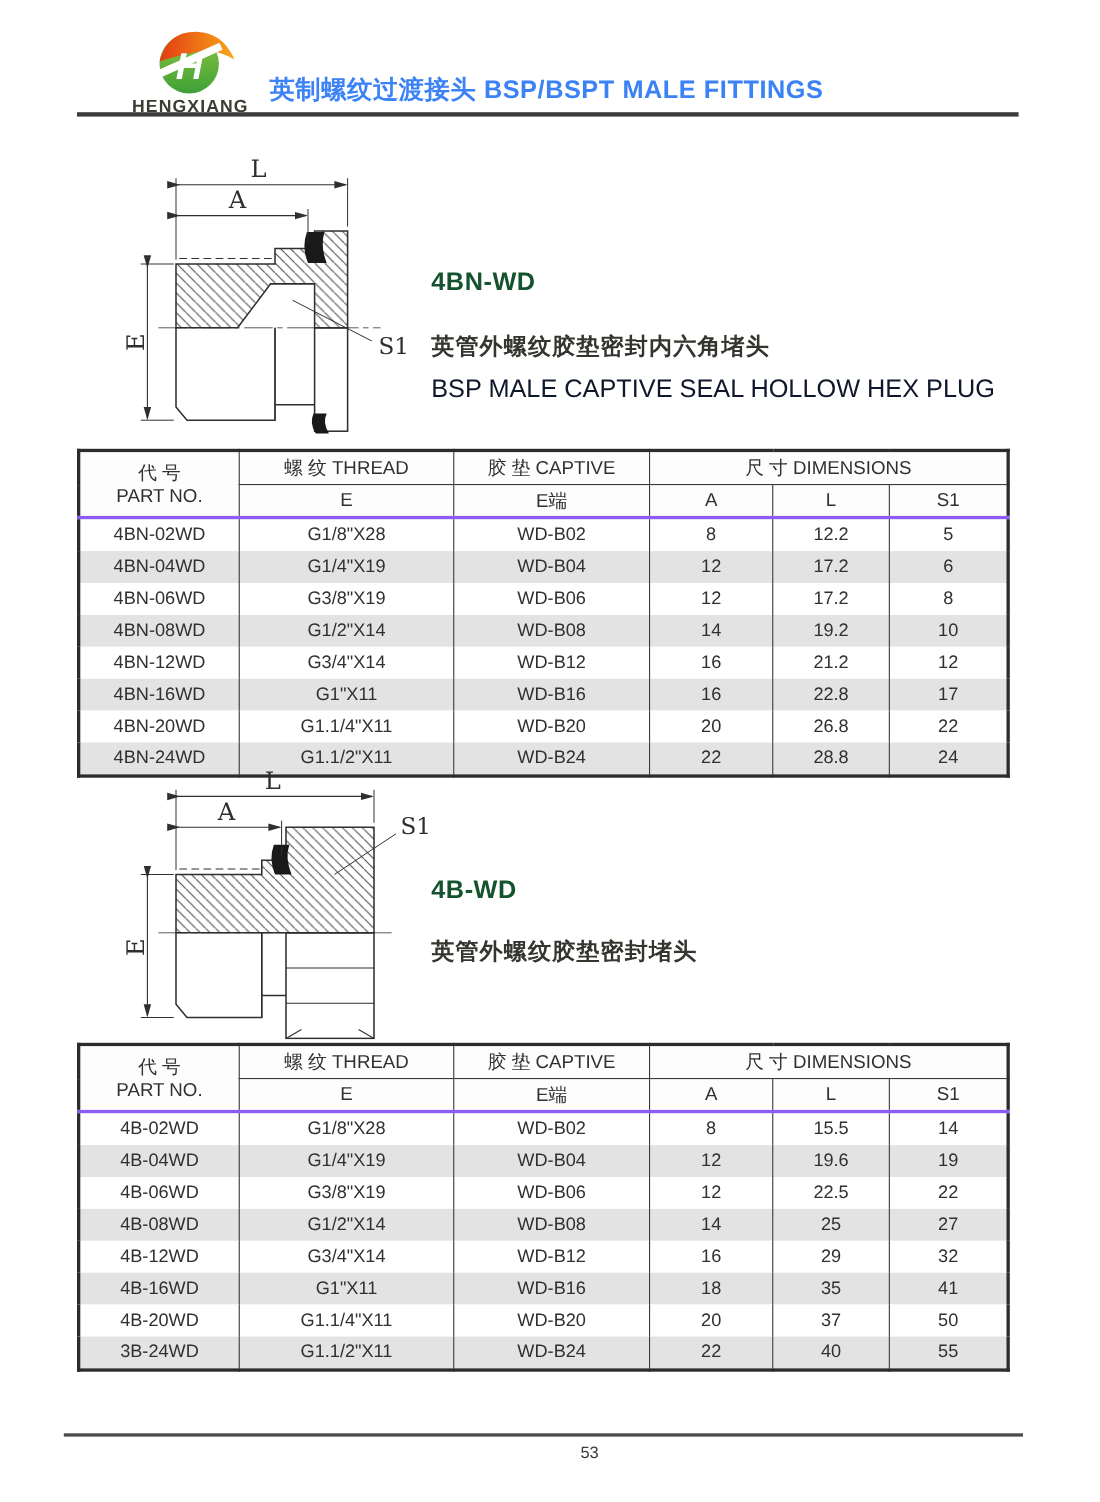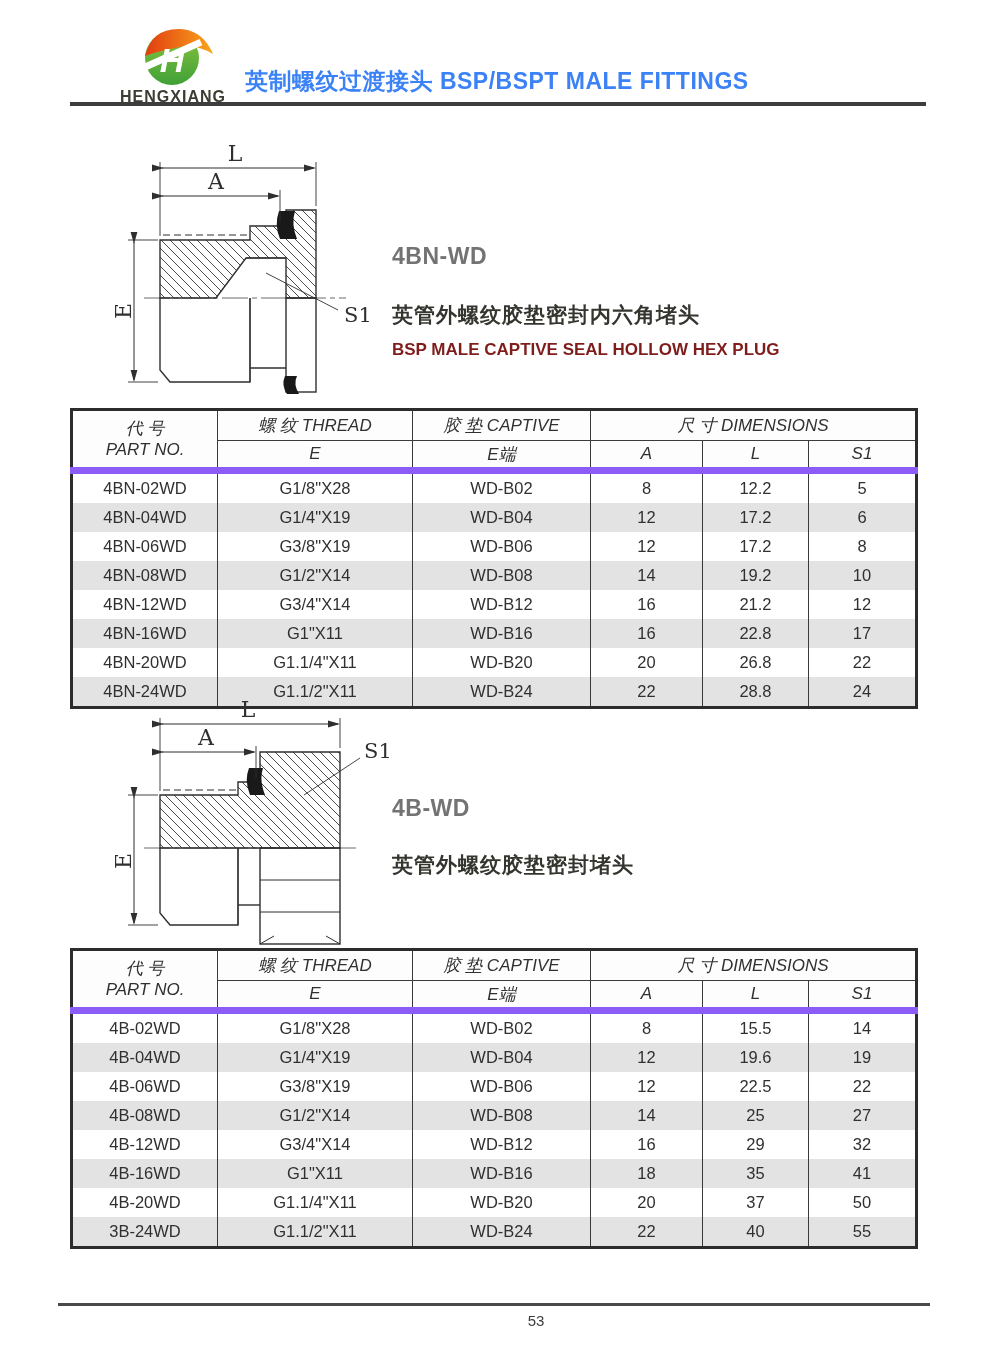--- a/index.html
+++ b/index.html
@@ -6,33 +6,33 @@
   .page{
     position:relative;width:1000px;height:1365px;background:#fff;overflow:hidden;
     font-family:"Liberation Sans","DejaVu Sans",sans-serif;color:#2e2e2e;
   }
   
   .logo{position:absolute;left:106px;top:20px;width:134px;text-align:center;}
   .logo-text{font-size:16px;font-weight:bold;letter-spacing:1px;color:#3c3c33;margin-top:-2px;}
   .page-title{position:absolute;left:245px;top:66px;font-size:23px;font-weight:bold;color:#3b82f6;letter-spacing:.5px;white-space:nowrap;}
   .header-rule{position:absolute;left:70px;top:102px;width:856px;height:4px;background:#3d3d3d;}
   
-  .model{position:absolute;left:392px;font-size:23px;font-weight:bold;color:#737373;letter-spacing:.5px;}
+  .model{position:absolute;left:392px;font-size:23px;font-weight:bold;color:#14532d;letter-spacing:.5px;}
   .name-cn{position:absolute;left:392px;font-size:21px;font-weight:bold;color:#353530;letter-spacing:1px;white-space:nowrap;}
-  .name-en{position:absolute;left:392px;font-size:17px;font-weight:bold;color:#7f1d1d;white-space:nowrap;}
+  .name-en{position:absolute;left:392px;font-size:23px;font-weight:normal;color:#0f172a;white-space:nowrap;}
   
   .drawing{position:absolute;}
   .drawing text{font-family:"DejaVu Serif","Liberation Serif",serif;fill:#2f2f2f;}
   
   table.spec{
     position:absolute;left:70px;width:845px;border-collapse:collapse;table-layout:fixed;
     border:3px solid #2c2c2c;font-size:16.5px;color:#303030;text-align:center;
   }
   table.spec thead th{border:1.5px solid #3a3a3a;font-weight:400;font-size:17px;background:#fdfdfd;}
-  table.spec thead{border-bottom:7px solid #8b5cf6;font-style:italic;}
+  table.spec thead{border-bottom:3px solid #8b5cf6;}
   table.spec thead tr:first-child{height:31px;}
   table.spec thead tr:last-child{height:30px;}
   table.spec tbody td{border-left:1.5px solid #3a3a3a;border-right:1.5px solid #3a3a3a;height:29px;padding:0;}
   table.spec tbody tr:nth-child(even){background:#e3e3e3;}
   table.spec tbody tr:nth-child(odd){background:#ffffff;}
   .th-2line div{line-height:1.25;}
   
   .footer-rule{position:absolute;left:58px;top:1303px;width:872px;height:3px;background:#4a4a4a;}
   .page-number{position:absolute;left:0;top:1312px;width:100%;text-align:center;font-size:15px;color:#3c3c3c;padding-left:36px;}
 </style>

